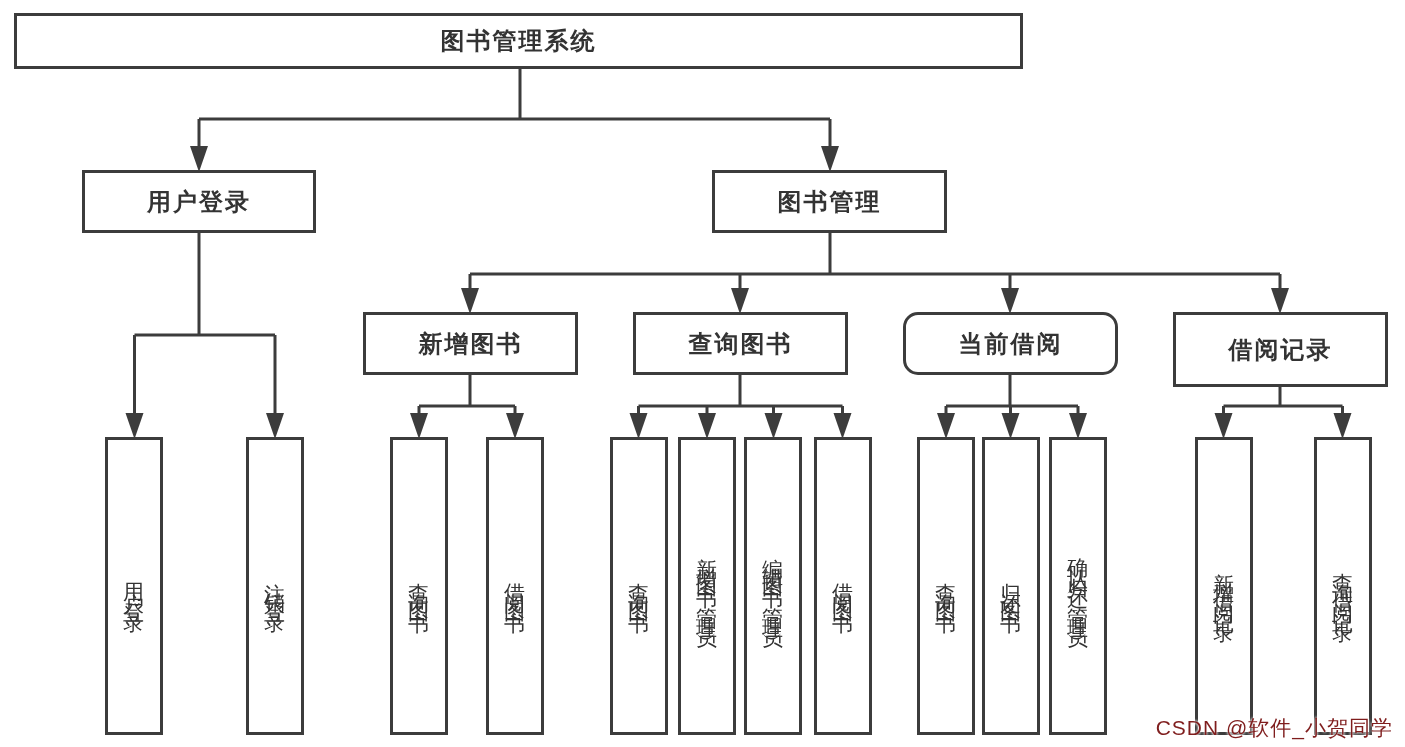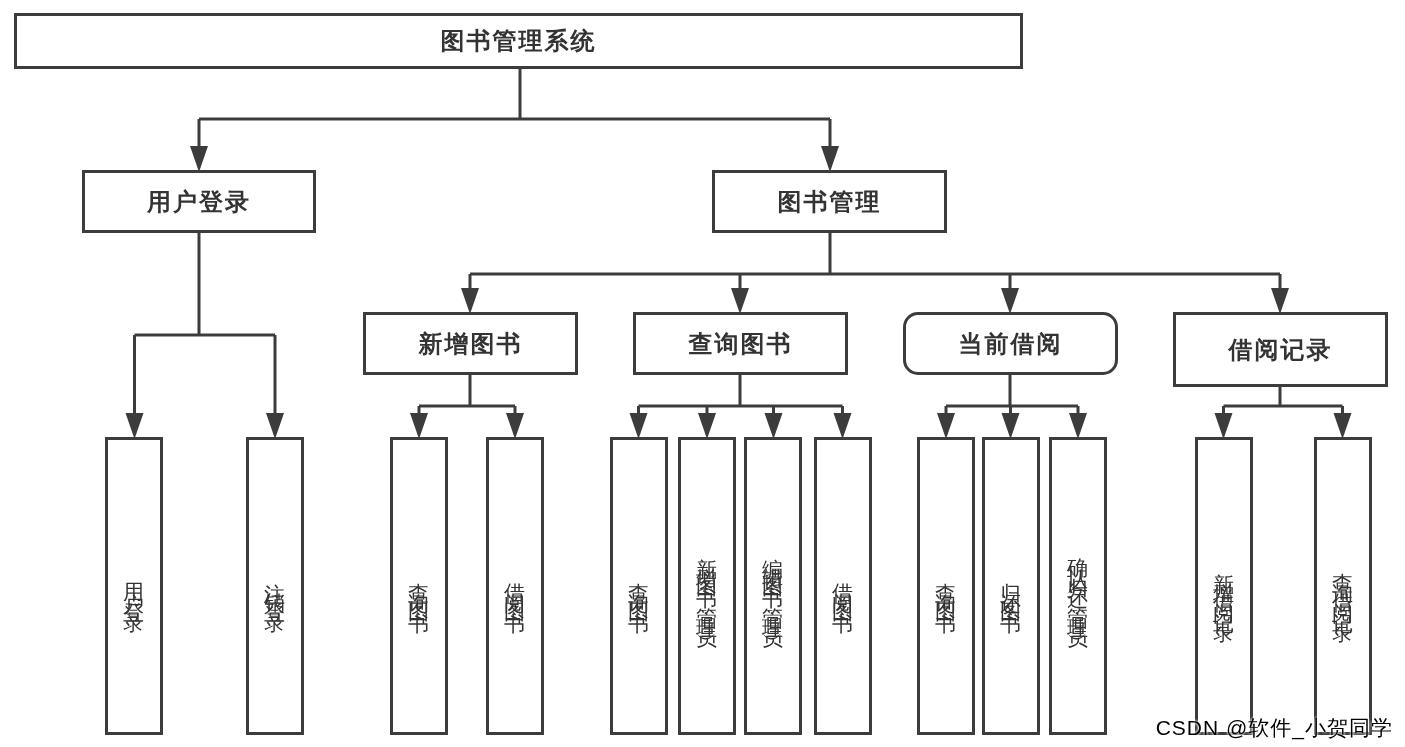--- a/index.html
+++ b/index.html
@@ -12,21 +12,21 @@
     position:absolute;box-sizing:border-box;border:3px solid #3c3c3c;background:#ffffff;
     display:flex;align-items:center;justify-content:center;z-index:2;
   }
   .hbox{font-size:24px;letter-spacing:2px;white-space:nowrap;font-weight:bold;}
   .vbox .vtext{
     writing-mode:vertical-rl;text-orientation:mixed;
     font-size:21px;letter-spacing:10px;line-height:1;white-space:nowrap;
   }
   .watermark{
     position:absolute;top:714px;right:12px;z-index:5;
-    font-size:21px;letter-spacing:1px;color:#000000;
+    font-size:21px;letter-spacing:1px;color:#7f1d1d;
     text-shadow:0 0 3px #ffffff,0 0 3px #ffffff;white-space:nowrap;
   }
 </style>
 </head>
 <body>
 
 <div class="stage">
 
   <svg class="connectors" viewBox="0 0 1405 747" xmlns="http://www.w3.org/2000/svg">
     <path fill="none" stroke="#3c3c3c" stroke-width="3" d="

